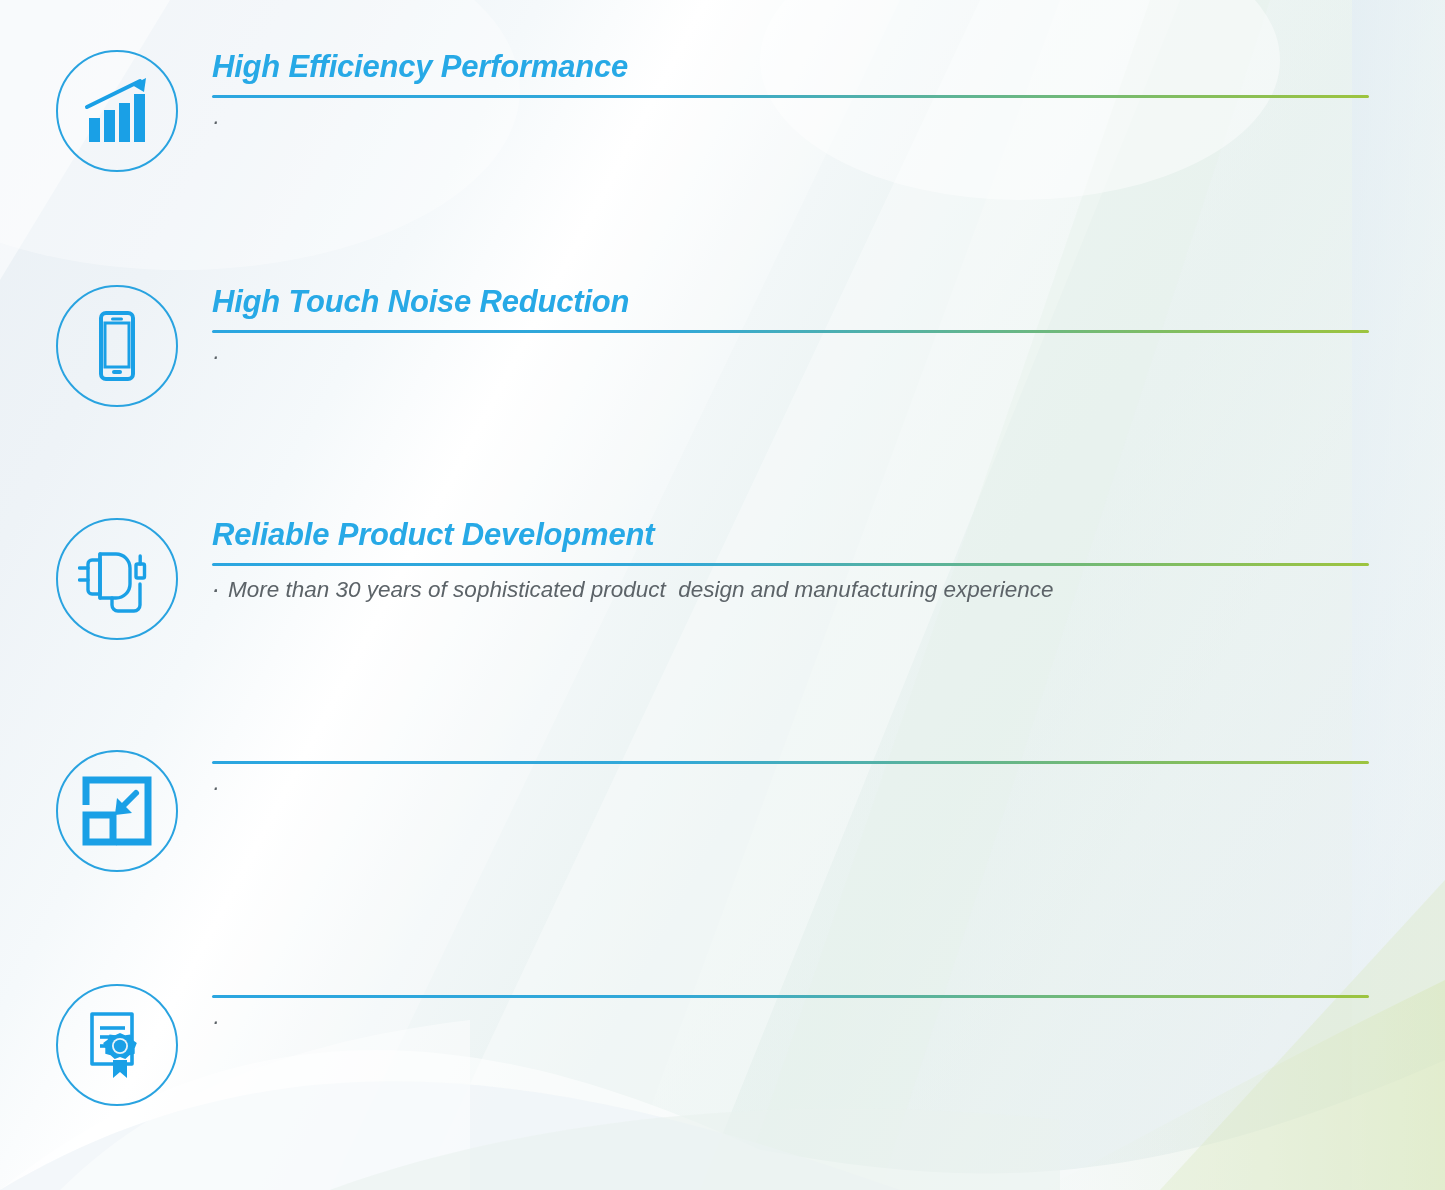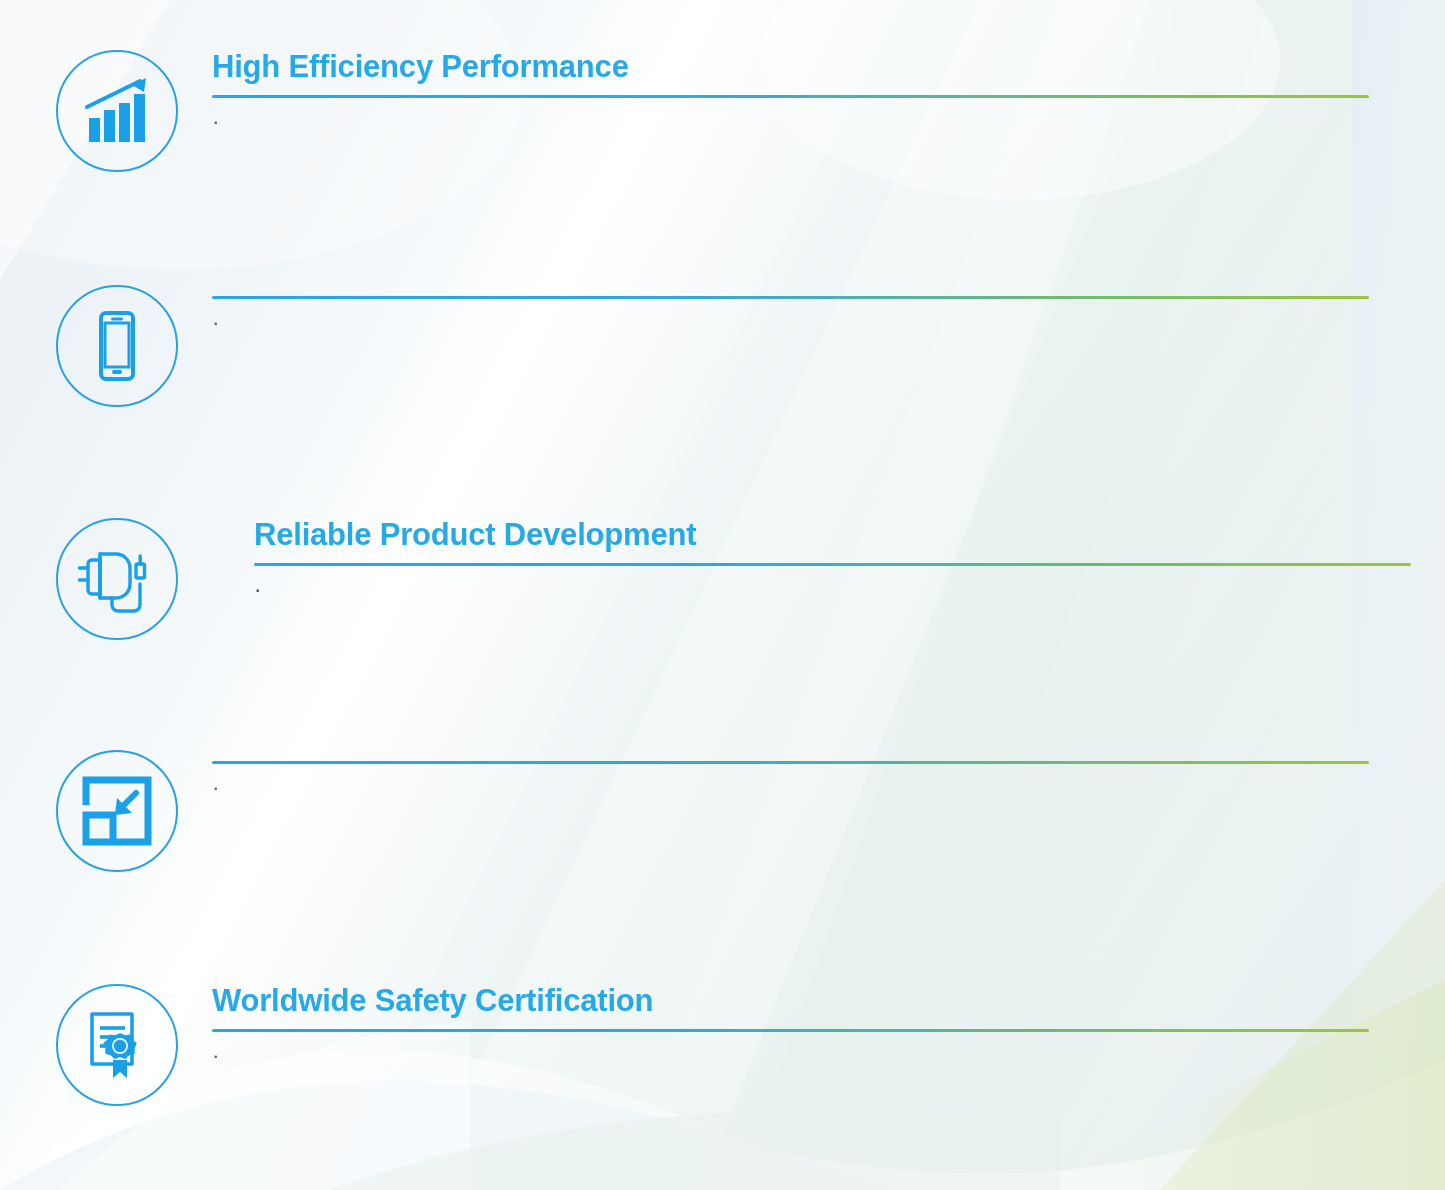--- a/index.html
+++ b/index.html
@@ -25,20 +25,21 @@
         #eaf0f5 0%,
         #eef3f7 14%,
         #f5f9fb 26%,
         #ffffff 34%,
         #f2f7f8 44%,
         #e9f2f1 56%,
         #e6f0ee 66%,
         #ebf2f2 76%,
         #eef2f6 88%,
         #e9eff5 100%);
+    font-style: italic;
   }
   .bg-layer { position:absolute; top:0; left:0; width:100%; height:100%; pointer-events:none; }
 
   
   .feature-list {
     position: relative;
     z-index: 5;
     padding: 0;
     margin: 0;
     list-style: none;
@@ -187,28 +188,29 @@
         <div class="icon-circle">
           <svg width="74" height="74" viewBox="0 0 74 74">
             <rect x="21" y="4" width="32" height="66" rx="5" ry="5" fill="none" stroke="#1aa0e6" stroke-width="4"></rect>
             <rect x="25" y="14" width="24" height="44" fill="none" stroke="#1aa0e6" stroke-width="3"></rect>
             <rect x="31" y="8.5" width="12" height="3" rx="1.5" fill="#1aa0e6"></rect>
             <rect x="32" y="61" width="10" height="4" rx="2" fill="#1aa0e6"></rect>
           </svg>
         </div>
       </div>
       <div class="feature-body">
-        <div class="title-rule"></div>
-        <ul class="bullets">
-          <li class="bullet"><span class="dot">·</span></li>
-        </ul>
-      </div>
-    </li>
-
-    <li class="feature" style="top:518px;gap:42px;">
+        <h2 class="feature-title">High Touch Noise Reduction</h2>
+        <div class="title-rule"></div>
+        <ul class="bullets">
+          <li class="bullet"><span class="dot">·</span></li>
+        </ul>
+      </div>
+    </li>
+
+    <li class="feature" style="top:518px;">
       <div class="icon-wrap">
         <div class="icon-circle">
           <svg width="78" height="74" viewBox="0 0 78 74">
             <g fill="none" stroke="#1aa0e6" stroke-width="3.4" stroke-linejoin="round" stroke-linecap="round">
 
               <path d="M22,12 h16 a14,14 0 0 1 14,14 v16 a14,14 0 0 1 -14,14 h-16 z"></path>
 
               <path d="M22,12 v44"></path>
               <path d="M14,18 h8 v34 h-8 a4,4 0 0 1 -4,-4 v-26 a4,4 0 0 1 4,-4 z"></path>
 
@@ -221,21 +223,21 @@
               <line x1="62.2" y1="14" x2="62.2" y2="22"></line>
             </g>
           </svg>
         </div>
       </div>
       <div class="feature-body">
         <h2 class="feature-title">Reliable Product Development</h2>
         <div class="title-rule"></div>
         <ul class="bullets">
           <li class="bullet"><span class="dot">·</span></li>
-          <li class="bullet"><span class="dot">·</span></li>
+          <li class="bullet"><span class="dot">·</span><span>More than 30 years of sophisticated product  design and manufacturing experience</span></li>
         </ul>
       </div>
     </li>
 
     <li class="feature" style="top:750px;">
       <div class="icon-wrap">
         <div class="icon-circle">
           <svg width="72" height="72" viewBox="0 0 72 72">
             <g fill="none" stroke="#1aa0e6" stroke-width="7">
 
@@ -276,21 +278,20 @@
 
             <g fill="#1aa0e6">
               <polygon points="40,25 45.0,27.3 50.5,26.6 52.4,31.8 56.8,35.1 54.7,40.2 54.7,45.8 49.4,47.3 45.3,51.0 40,48.9 34.7,51.0 30.6,47.3 25.3,45.8 25.3,40.2 23.2,35.1 27.6,31.8 29.5,26.6 35.0,27.3"></polygon>
             </g>
             <circle cx="40" cy="38" r="8" fill="#e9f3f8"></circle>
             <circle cx="40" cy="38" r="6.2" fill="#1aa0e6"></circle>
           </svg>
         </div>
       </div>
       <div class="feature-body">
-        <h2 class="feature-title">Worldwide Safety Certification</h2>
         <div class="title-rule"></div>
         <ul class="bullets">
           <li class="bullet"><span class="dot">·</span></li>
         </ul>
       </div>
     </li>
 
   </ul>
 </div>
 

